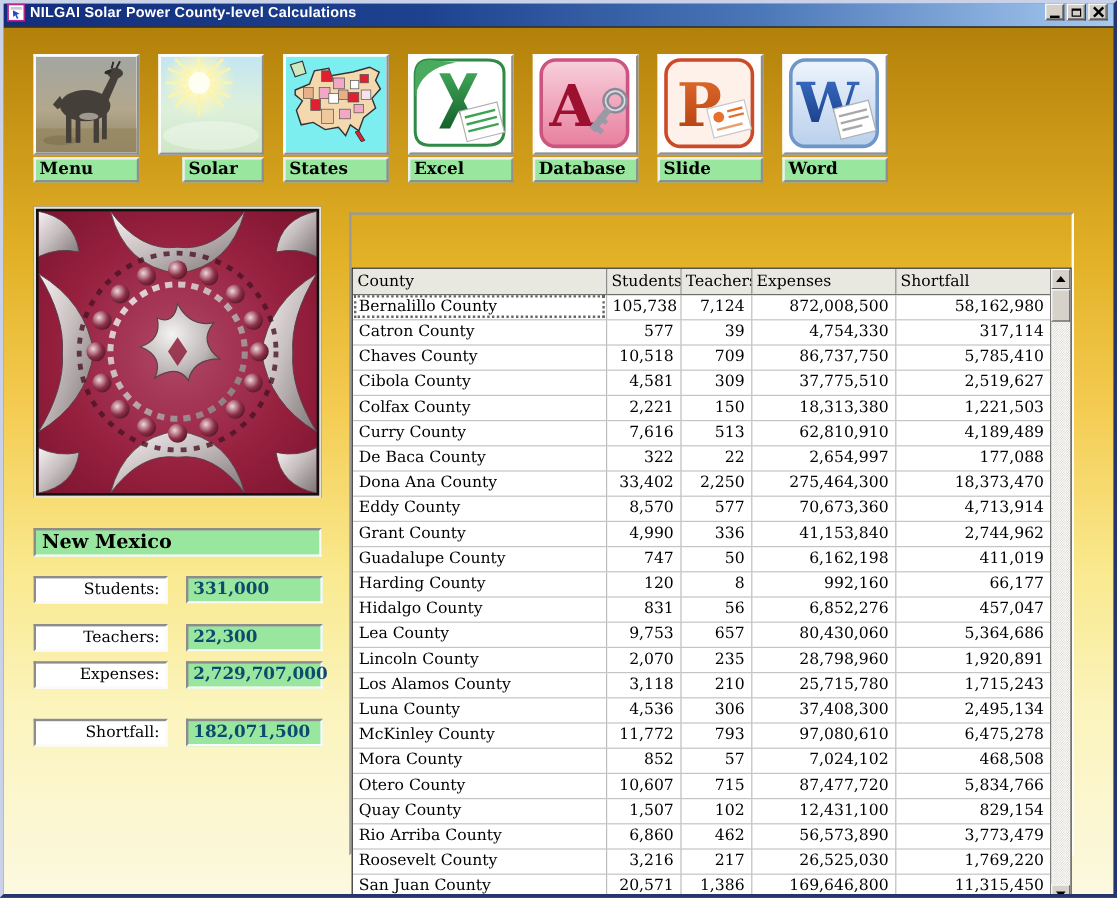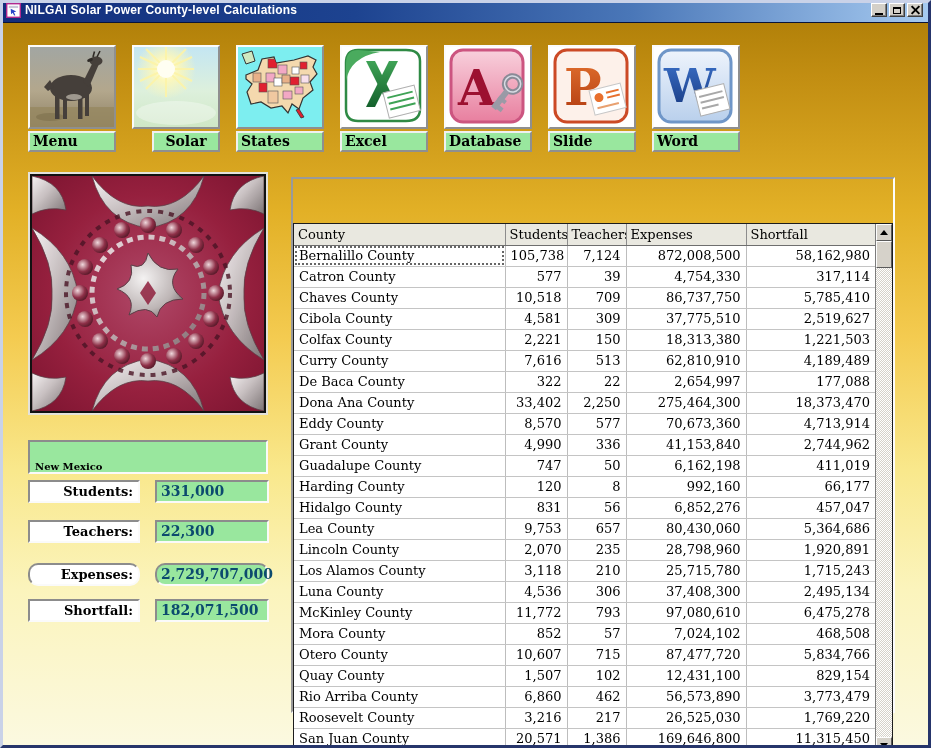--- a/index.html
+++ b/index.html
@@ -43,46 +43,46 @@
     height:84px;border:2px solid;border-color:#fbfbfb #8f8f8f #8f8f8f #fbfbfb;
     background:#fff;overflow:hidden;
   }
   .tool-image svg{display:block;width:84px;height:80px;}
   .tool-label{
     margin-top:2px;height:21px;background:#99e79e;
     border:2px solid;border-color:#f0f0f0 #8f8f8f #8f8f8f #f0f0f0;
     font-weight:bold;font-size:14px;line-height:16px;padding:0 3px;color:#000;
     white-space:nowrap;overflow:hidden;
   }
-  .tool-label.centered{text-align:center;margin-left:20px;}
+  .tool-label.centered{margin-left:20px;}
   
   .fractal-frame{
     position:absolute;left:25px;top:169px;width:240px;height:243px;
     border:2px solid #e4e2da;background:#111;padding:2px;
   }
   .fractal-frame svg{display:block;width:232px;height:235px;}
   .sunken{
     border:2px solid;border-color:#8c8c8c #fafafa #fafafa #8c8c8c;
   }
   .state-label{
     position:absolute;left:25px;top:437px;width:240px;height:24px;
-    background:#99e79e;font-weight:bold;font-size:10px;line-height:20px;
-    padding:15px 5px;color:#000;
+    background:#99e79e;font-weight:bold;font-size:16px;line-height:20px;
+    padding:0 5px;color:#000;
   }
   .field-label{
     position:absolute;left:25px;width:112px;height:23px;background:#fff;
-    font-weight:bold;font-size:13px;line-height:19px;text-align:right;
+    font-weight:normal;font-size:13px;line-height:19px;text-align:right;
     padding:0 5px;color:#000;
   }
   .field-value{
     position:absolute;left:152px;width:114px;height:23px;background:#99e79e;
     font-weight:bold;font-size:14px;line-height:19px;text-align:left;
     padding:0 4px;color:#0c4a6e;white-space:nowrap;
   }
-  .row1{top:477px;} .row2{top:516.5px;} .row3{top:560px;border-radius:10px;} .row4{top:596px;}
+  .row1{top:477px;} .row2{top:516.5px;} .row3{top:548px;} .row4{top:596px;}
   
   .table-wrap{
     position:absolute;left:288px;top:174px;width:604px;height:536px;
     border:2px solid;border-color:#9a9a9a #fdfdfd #fdfdfd #9a9a9a;
   }
   .table-inner{
     width:100%;height:100%;border:1px solid #1c1c1c;background:#fff;
     display:flex;flex-direction:row;overflow:hidden;margin-top:44px;
   }
   .grid-area{width:581px;background:#fff;}

